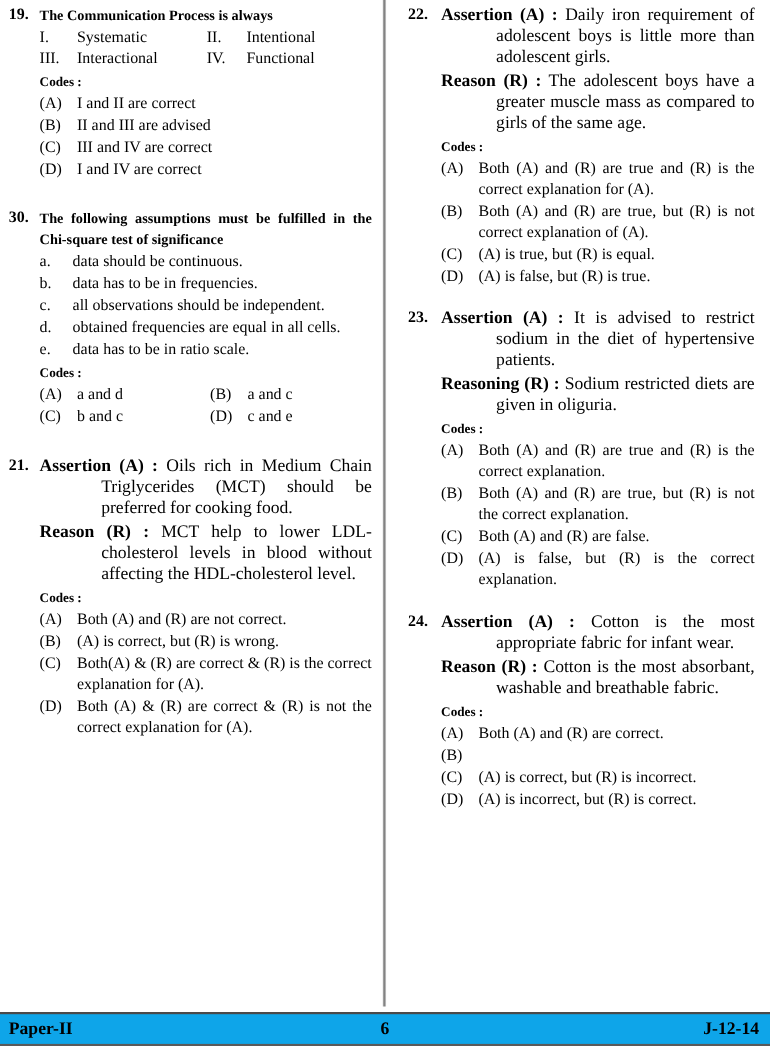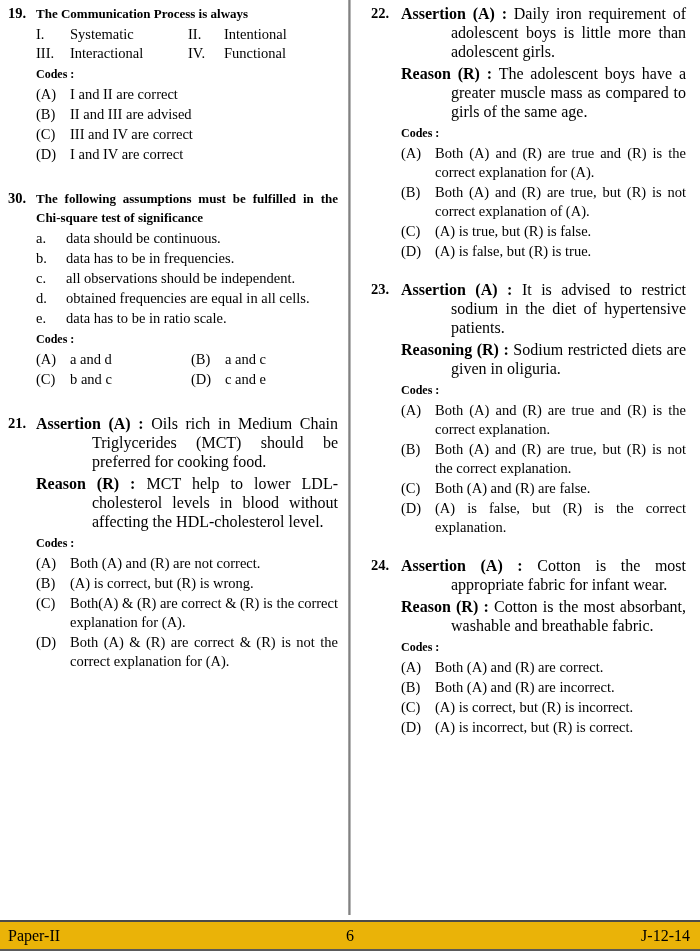--- a/index.html
+++ b/index.html
@@ -172,27 +172,27 @@
   .spacer-lg { height: 20px; }
   .spacer-md { height: 14px; }
 
   
   .footer {
     position: absolute;
     left: 0;
     bottom: 0;
     width: 700px;
     height: 31px;
-    background: #eab308;
+    background: #0ea5e9;
     border-top: 2px solid #4a4a4a;
     border-bottom: 2px solid #5a5a5a;
     box-sizing: border-box;
     display: flex;
     align-items: center;
-    font-weight: normal;
+    font-weight: bold;
     font-size: 16px;
   }
   .footer-left {
     position: absolute;
     left: 8px;
   }
   .footer-center {
     position: absolute;
     left: 0; right: 0;
     text-align: center;
@@ -350,21 +350,21 @@
             <div class="opt">
               <span class="tag">(A)</span>
               <span class="txt">Both (A) and (R) are true and (R) is the correct explanation for (A).</span>
             </div>
             <div class="opt">
               <span class="tag">(B)</span>
               <span class="txt">Both (A) and (R) are true, but (R) is not correct explanation of (A).</span>
             </div>
             <div class="opt nojust">
               <span class="tag">(C)</span>
-              <span class="txt">(A) is true, but (R) is false.</span>
+              <span class="txt">(A) is true, but (R) is equal.</span>
             </div>
             <div class="opt nojust">
               <span class="tag">(D)</span>
               <span class="txt">(A) is false, but (R) is true.</span>
             </div>
           </div>
         </div>
       </div>
 
       <div class="spacer-md"></div>
@@ -408,21 +408,20 @@
 
           <div class="codes-label">Codes :</div>
 
           <div class="opts">
             <div class="opt nojust">
               <span class="tag">(A)</span>
               <span class="txt">Both (A) and (R) are correct.</span>
             </div>
             <div class="opt nojust">
               <span class="tag">(B)</span>
-              <span class="txt">Both (A) and (R) are incorrect.</span>
             </div>
             <div class="opt">
               <span class="tag">(C)</span>
               <span class="txt">(A) is correct, but (R) is incorrect.</span>
             </div>
             <div class="opt">
               <span class="tag">(D)</span>
               <span class="txt">(A) is incorrect, but (R) is correct.</span>
             </div>
           </div>

